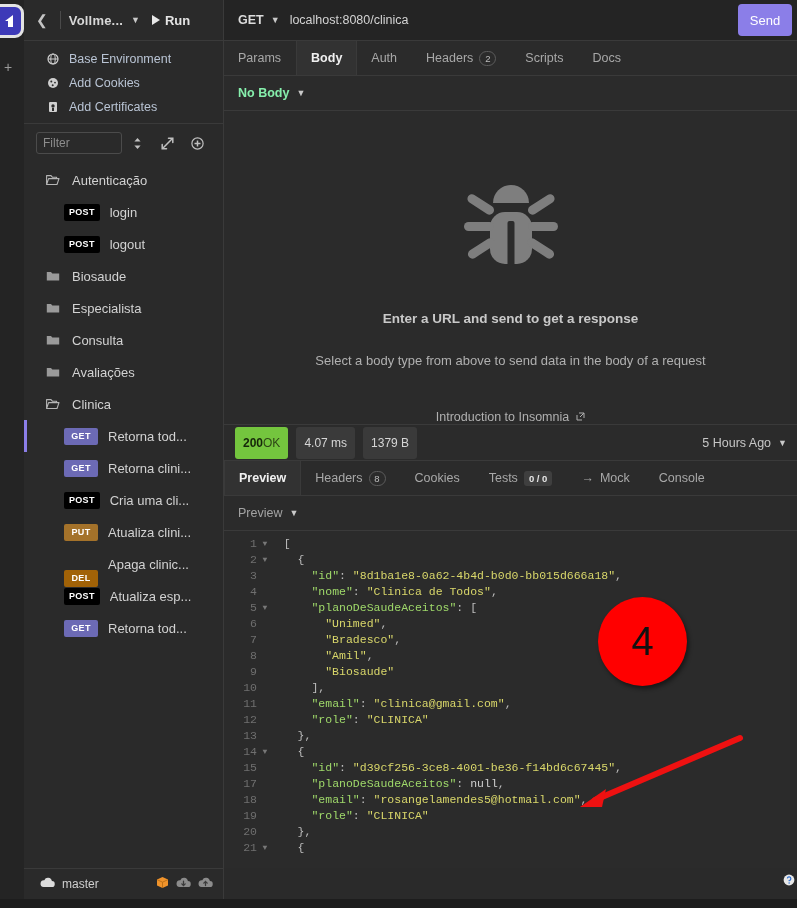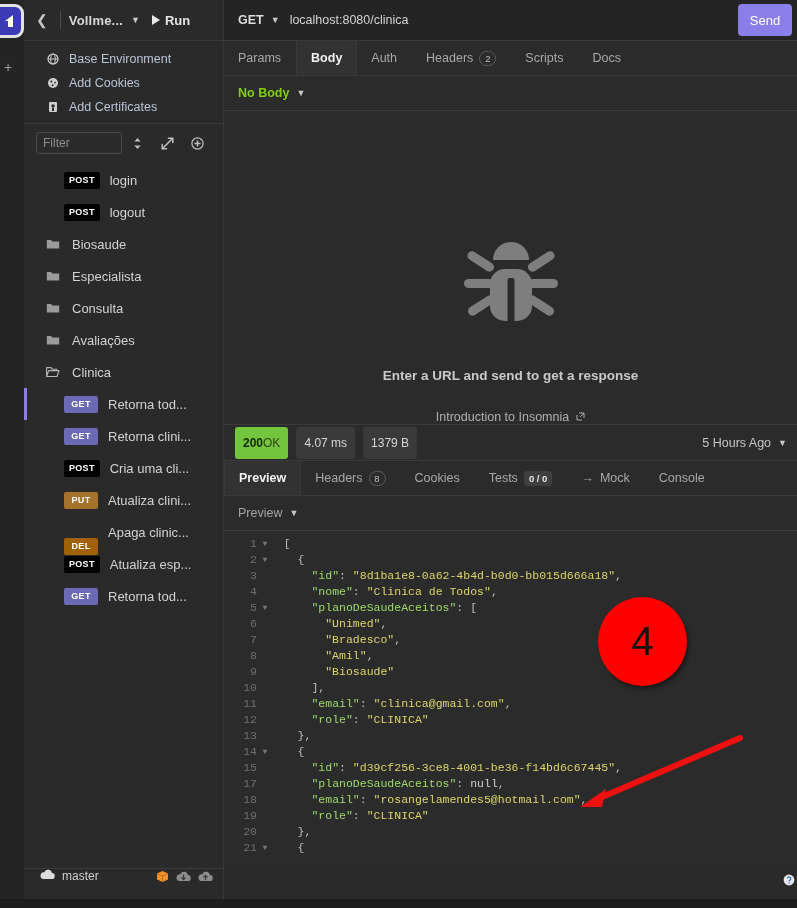--- a/index.html
+++ b/index.html
@@ -61,21 +61,21 @@
            letter-spacing:.3px; color:#fff; margin-left:40px; padding:0 5px; }
   .badge.GET  { background:#6c6ab5; }
   .badge.POST { background:#000000; }
   .badge.PUT  { background:#a4722a; }
   .badge.DEL  { background:#a16207;margin-top:28px; }
   .trow .mlabel { color:#d2d2d2; margin-left:10px; white-space:nowrap; overflow:hidden; }
 
   
   .statusbar { position:absolute; left:24px; bottom:9px; width:200px; height:31px;
                background:#2a2a2a; border-top:1px solid #3a3a3a; border-right:1px solid #3a3a3a;
-               display:flex; align-items:flex-start; padding:0 10px 0 16px; gap:8px; }
+               display:flex; align-items:center; padding:0 10px 0 16px; gap:8px; }
   .branch { display:flex; align-items:center; gap:7px; color:#cfcfcf; font-size:12px; cursor:pointer; }
   .sb-icons { display:flex; align-items:center; gap:7px; margin-left:auto; }
   .bottom-strip { position:absolute; left:0; bottom:0; width:797px; height:9px; background:#1d1d1d; }
 
   
   .main { position:absolute; left:224px; top:0; right:0; height:868px; background:#2b2b2b; }
 
   .urlbar { height:41px; background:#242424; display:flex; align-items:center;
             border-bottom:1px solid #3a3a3a; }
   .method { display:flex; align-items:center; gap:7px; padding:0 10px 0 14px; cursor:pointer; }
@@ -92,21 +92,21 @@
   .tab.active { color:#f0f0f0; font-weight:bold; background:#323232;
                 border-left:1px solid #3a3a3a; border-right:1px solid #3a3a3a; }
   .pill { display:inline-flex; align-items:center; justify-content:center; min-width:17px;
           height:15px; padding:0 4px; border:1px solid #5c5c5c; border-radius:8px;
           font-size:9.5px; color:#bdbdbd; }
   .pill.sq { border-radius:3px; background:#3f3f3f; border-color:transparent; color:#e6e6e6;
              font-weight:bold; }
 
   .subbar { height:35px; display:flex; align-items:center; padding:0 14px; gap:7px;
             border-bottom:1px solid #3a3a3a; }
-  .subbar .t { color:#84cc16; font-size:12.5px; font-weight:bold; cursor:pointer; }
+  .subbar .t { color:#86efac; font-size:12.5px; font-weight:bold; cursor:pointer; }
   .subbar .t.dim { color:#a3a3a3; font-weight:normal; }
 
   .empty { height:313px; display:flex; flex-direction:column; align-items:center;
            justify-content:flex-end; padding-top:24px; }
   .bug { margin-bottom:30px; }
   .empty-title { color:#c9c9c9; font-size:13.5px; font-weight:bold; margin-bottom:27px; }
   .empty-sub { color:#b0b0b0; font-size:13px; margin-bottom:42px; }
   .empty-link { color:#b0b0b0; font-size:12.5px; cursor:pointer; display:flex;
                 align-items:center; gap:7px; }
 
@@ -218,20 +218,28 @@
       <span class="ficon">
         <svg width="13" height="13" viewBox="0 0 13 13">
             <circle cx="6.5" cy="6.5" r="5.6" fill="none" stroke="#c0c0c0" stroke-width="1.2"></circle>
             <line x1="6.5" y1="3.5" x2="6.5" y2="9.5" stroke="#c0c0c0" stroke-width="1.5"></line>
             <line x1="3.5" y1="6.5" x2="9.5" y2="6.5" stroke="#c0c0c0" stroke-width="1.5"></line>
           </svg>
       </span>
     </div>
 
     <div class="tree" id="tree">
+        <div class="trow">
+          <span class="ticon">
+            <svg width="14" height="12" viewBox="0 0 14 12">
+              <path d="M.6 10.5 L2.6 4.6 H13 L11 10.5 Z M.6 10.5 V1.6 H5 L6.3 3.2 H10.6 V4.6" fill="none" stroke="#b5b5b5" stroke-width="1.1" stroke-linejoin="round"></path>
+            </svg>
+          </span>
+          <span class="tlabel">Autenticação</span>
+        </div>
         <div class="trow">
           <span class="badge POST">POST</span>
           <span class="mlabel">login</span>
         </div>
         <div class="trow">
           <span class="badge POST">POST</span>
           <span class="mlabel">logout</span>
         </div>
         <div class="trow">
           <span class="ticon">
@@ -382,20 +390,21 @@
           <rect x="47.5" y="40" width="7" height="45" rx="2" fill="#2b2b2b"></rect>
           <rect x="4" y="41" width="30" height="9" rx="4.5" fill="#7e7e7e"></rect>
           <rect x="68" y="41" width="30" height="9" rx="4.5" fill="#7e7e7e"></rect>
           <rect x="6" y="19" width="30" height="9" rx="4.5" fill="#7e7e7e" transform="rotate(33 21 23)"></rect>
           <rect x="66" y="19" width="30" height="9" rx="4.5" fill="#7e7e7e" transform="rotate(-33 81 23)"></rect>
           <rect x="6" y="63" width="30" height="9" rx="4.5" fill="#7e7e7e" transform="rotate(-33 21 67)"></rect>
           <rect x="66" y="63" width="30" height="9" rx="4.5" fill="#7e7e7e" transform="rotate(33 81 67)"></rect>
         </svg>
       </div>
       <div class="empty-title">Enter a URL and send to get a response</div>
+      <div class="empty-sub">Select a body type from above to send data in the body of a request</div>
       <div class="empty-link">
         <span>Introduction to Insomnia</span>
         <span>
           <svg width="9" height="9" viewBox="0 0 9 9">
               <path d="M3 1 H8 V6" fill="none" stroke="#b0b0b0" stroke-width="1"></path>
               <path d="M1 3 V8 H6" fill="none" stroke="#b0b0b0" stroke-width="1"></path>
               <line x1="4" y1="5" x2="8" y2="1" stroke="#b0b0b0" stroke-width="1"></line>
             </svg>
         </span>
       </div>

